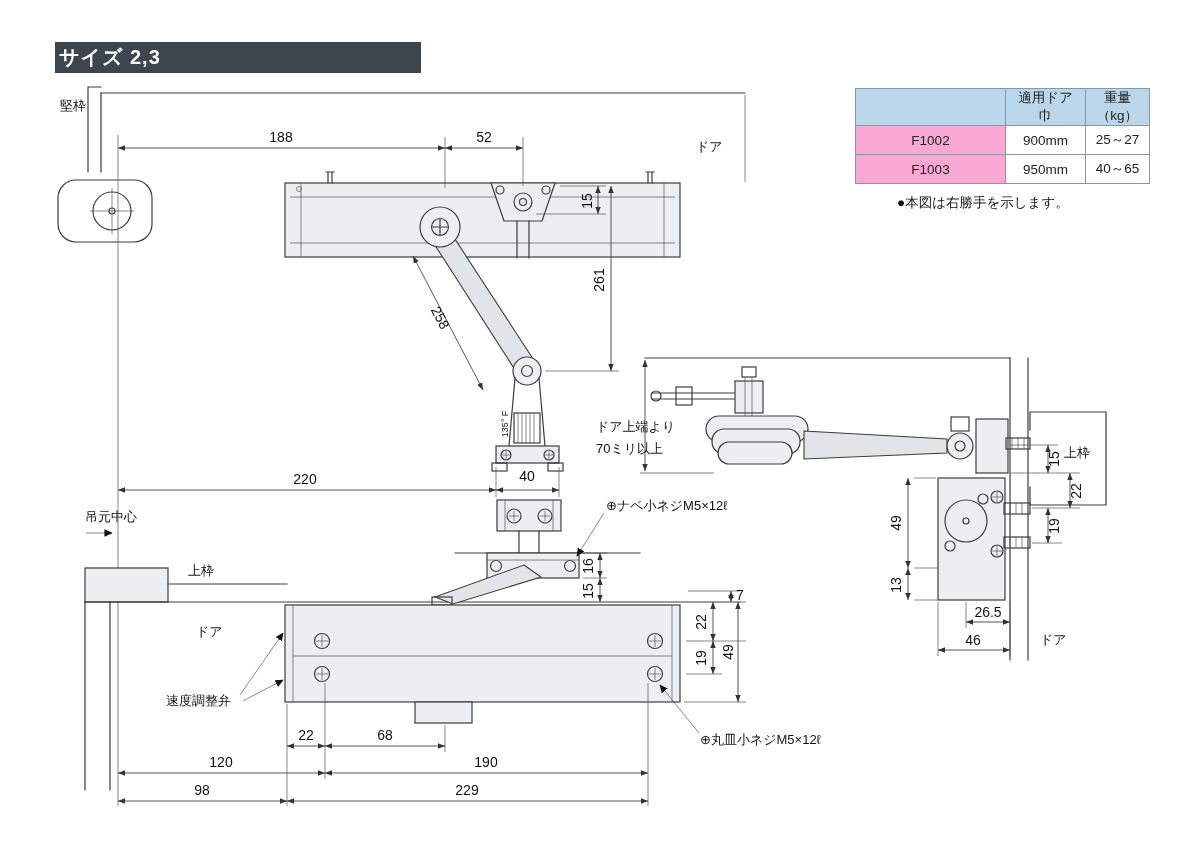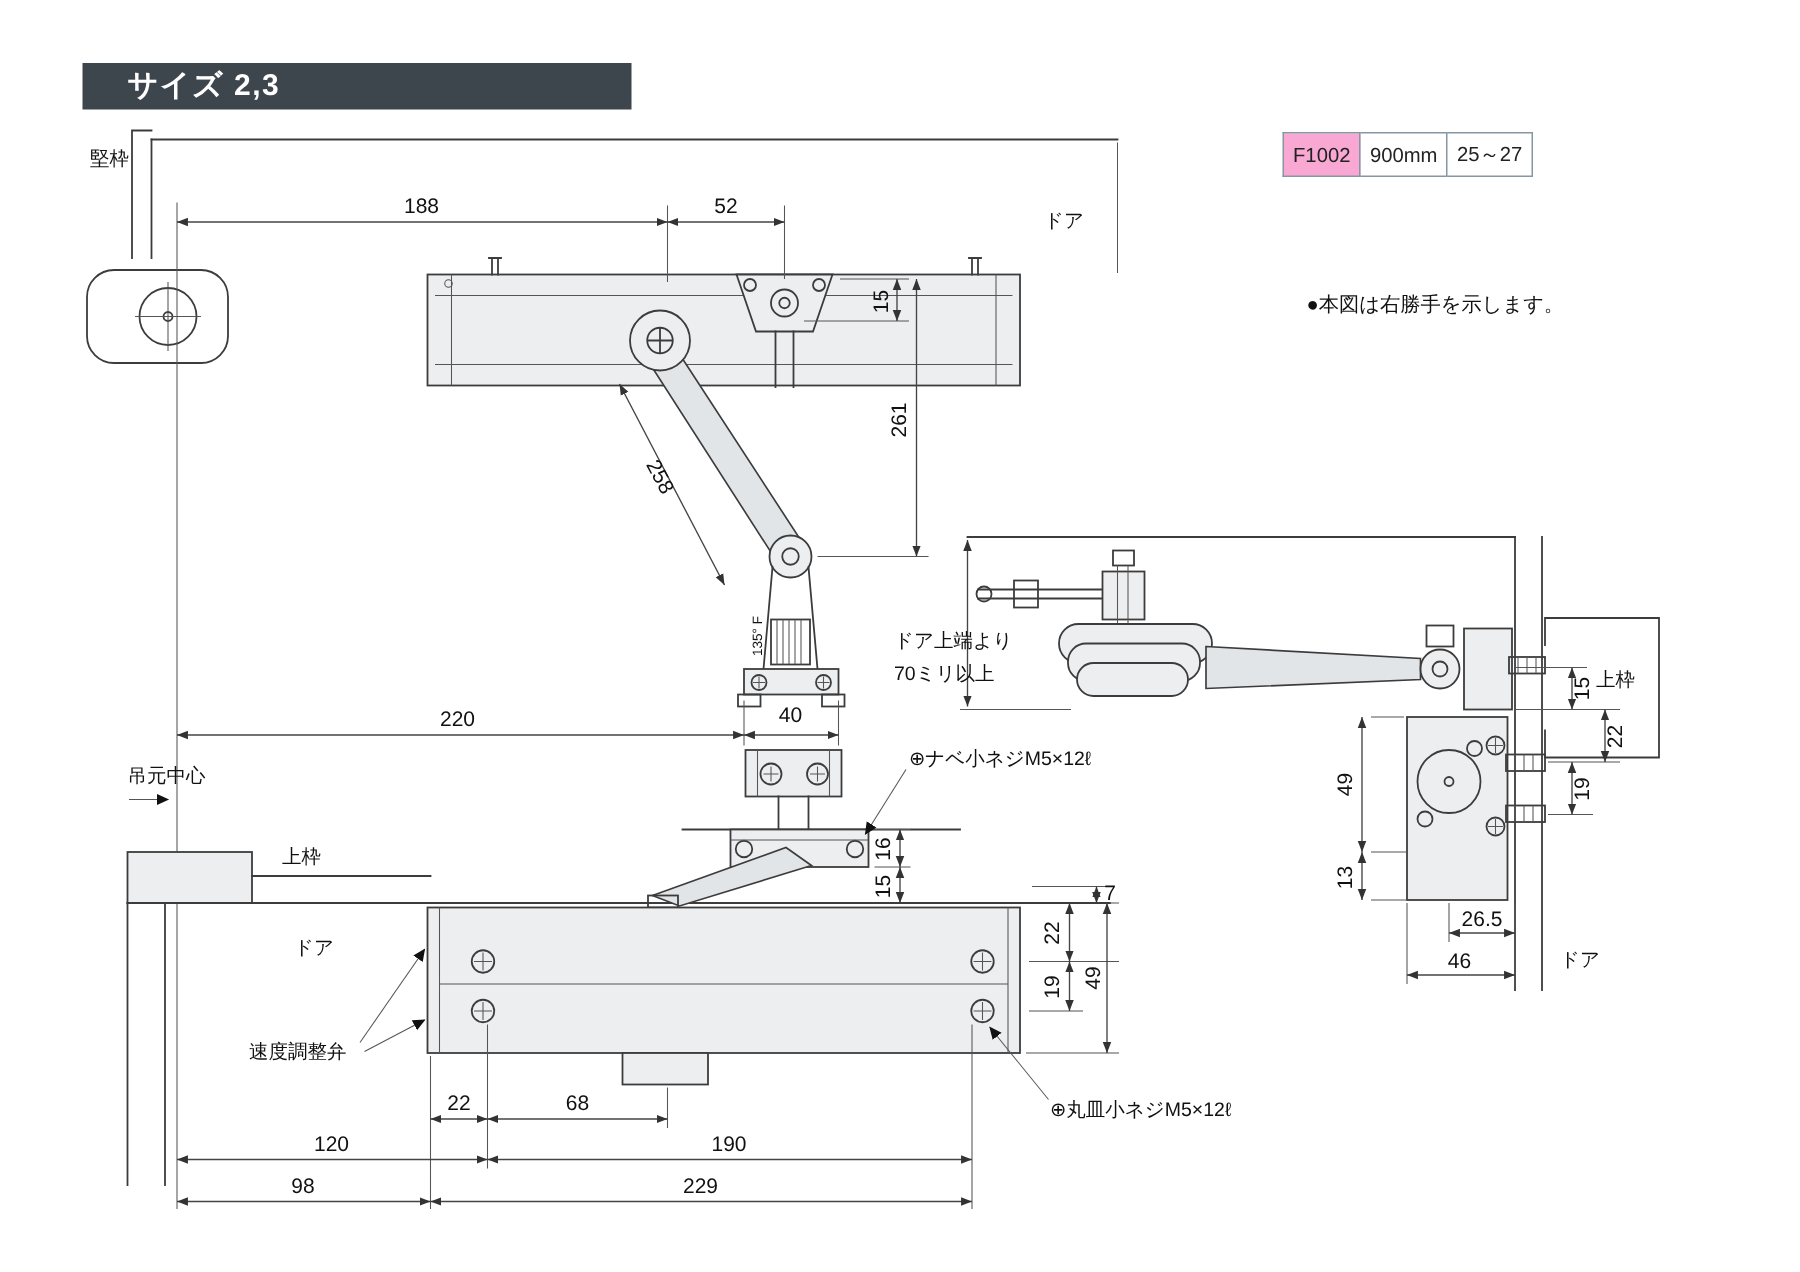--- a/index.html
+++ b/index.html
@@ -1,26 +1,26 @@
 <!DOCTYPE html>
 <html><head>
 <meta charset="utf-8">
 <style>
   *{box-sizing:border-box}
   html,body{margin:0;padding:0;background:#fff}
   body{font-family:"Liberation Sans","DejaVu Sans",sans-serif}
   .page{position:relative;width:1200px;height:848px;background:#ffffff;overflow:hidden}
   .title-bar{position:absolute;left:55px;top:42px;width:366px;height:31px;background:#3d454d;color:#ffffff;
-             font-size:20px;font-weight:bold;line-height:31px;padding-left:30px;letter-spacing:1px}
+             font-size:20px;font-weight:bold;line-height:31px;padding-left:4px;letter-spacing:1px}
   table.spec{position:absolute;left:855px;top:88px;border-collapse:collapse;font-size:13.5px;color:#222;background:#fff}
   table.spec th,table.spec td{border:1px solid #8696a2;text-align:center;height:29px;padding:0 6px}
   table.spec th{background:#b9d6ea;font-weight:normal}
   table.spec .c1{width:150px}.spec .c2{width:80px}.spec .c3{width:64px}
   table.spec td.model{background:#f9a8d4}
-  .note{position:absolute;left:871px;top:194px;font-size:13.5px;color:#111}
+  .note{position:absolute;left:897px;top:194px;font-size:13.5px;color:#111}
   svg.draw{position:absolute;left:0;top:0}
   .ln{stroke:#3c3c3c;stroke-width:1.2;fill:none;stroke-linecap:square}
   .fillb{fill:#eceef0;stroke:#3c3c3c;stroke-width:1.2}
   .filla{fill:#e2e5e8;stroke:#3c3c3c;stroke-width:1.1}
   .thin{stroke:#555;stroke-width:0.7;fill:none}
   .dim{stroke:#444;stroke-width:0.9;fill:none}
   .dt{font-size:14px;fill:#111;text-anchor:middle}
   .lbl{font-size:13px;fill:#111}
   .sm{font-size:9px;fill:#111;text-anchor:middle}
 </style>
@@ -28,24 +28,34 @@
 <body>
 
 <div class="page">
 
   <div class="title-bar">
     <span>サイズ 2,3</span>
   </div>
 
   <table class="spec">
     <tbody>
+        <tr>
+      <th class="c1"></th>
+      <th class="c2">適用ドア巾</th>
+      <th class="c3">重量（kg）</th>
+    </tr>
     <tr>
       <td class="model">F1002</td>
       <td>900mm</td>
       <td>25～27</td>
+    </tr>
+    <tr>
+      <td class="model">F1003</td>
+      <td>950mm</td>
+      <td>40～65</td>
     </tr>
   </tbody>
     </table>
 
   <div class="note">●本図は右勝手を示します。</div>
 
   <svg class="draw" width="1200" height="848" viewBox="0 0 1200 848">
     <defs>
       <marker id="arr" viewBox="0 0 10 10" refX="9" refY="5" markerWidth="9" markerHeight="9" orient="auto-start-reverse">
         <path d="M0,1.5 L9,5 L0,8.5 Z" fill="#333"></path>

